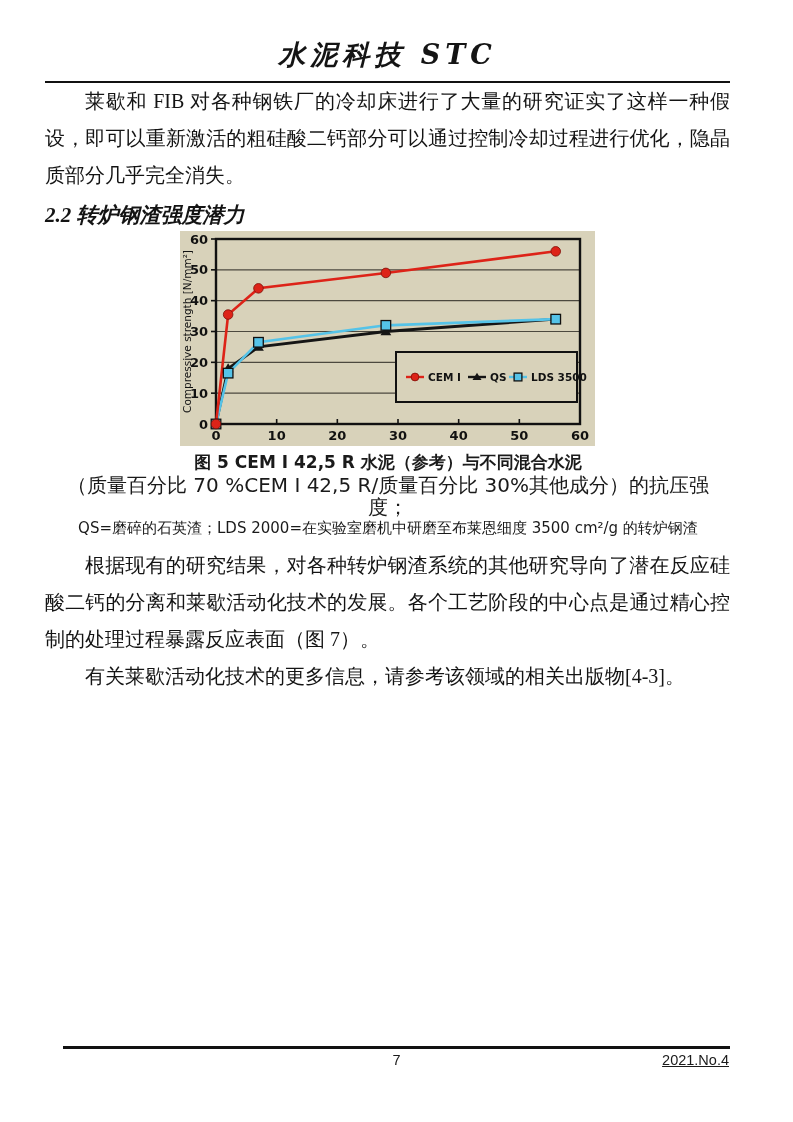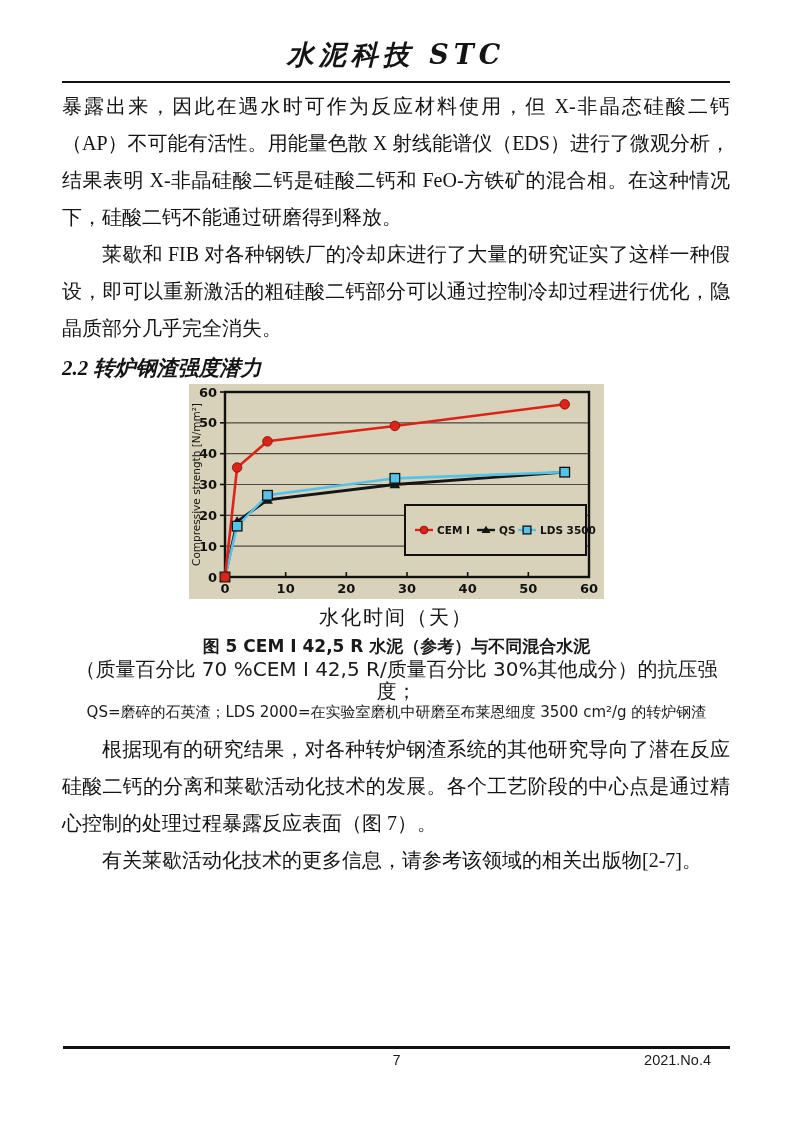--- a/index.html
+++ b/index.html
@@ -1,20 +1,20 @@
 <!DOCTYPE html>
 <html><head>
 <meta charset="utf-8">
 <style>
   html,body{margin:0;padding:0;background:#ffffff;}
   .page{
     position:relative;
     width:793px;height:1122px;
     box-sizing:border-box;
-    padding:38px 63px 0 62px;
+    padding:38px 63px 0 45px;
     background:#ffffff;
     font-family:"Liberation Serif","DejaVu Serif",serif;
     color:#141414;
     overflow:hidden;
   }
   .doc-header{
     text-align:center;
     font-family:"DejaVu Serif","Liberation Serif",serif;
     font-style:italic;
     font-weight:700;
@@ -77,32 +77,31 @@
     position:relative;
     height:22px;
     font-family:"Liberation Sans","DejaVu Sans",sans-serif;
     font-size:14.5px;
     color:#1a1a1a;
   }
   .footer-pagenum{
     position:absolute;left:0;right:0;text-align:center;
   }
   .footer-issue{
-    position:absolute;right:19px;top:0;
+    position:absolute;right:1px;top:0;text-decoration:underline;
   }
 </style>
 </head>
 <body>
 
 <div class="page">
 
   <div class="doc-header">水泥科技 STC</div>
   <hr class="header-rule">
 
-  <p class="body-p first no-indent">暴露出来，因此在遇水时可作为反应材料使用，但 X-非晶态硅酸二钙（AP）不可能有活性。用能量色散 X 射线能谱仪（EDS）进行了微观分析，结果表明 X-非晶硅酸二钙是硅酸二钙和 FeO-方铁矿的混合相。在这种情况下，硅酸二钙不能通过研磨得到释放。</p>
   <p class="body-p">莱歇和 FIB 对各种钢铁厂的冷却床进行了大量的研究证实了这样一种假设，即可以重新激活的粗硅酸二钙部分可以通过控制冷却过程进行优化，隐晶质部分几乎完全消失。</p>
 
   <h2 class="section-heading">2.2 转炉钢渣强度潜力</h2>
 
 
   <div class="figure-block">
     <div class="chart-mount"><svg viewBox="0 0 415 215" width="415" height="215">
           <rect x="0" y="0" width="415" height="215" fill="#d8d2ba"></rect>
           <line x1="36" y1="162.16666666666666" x2="400" y2="162.16666666666666" stroke="#4c493f" stroke-width="1.1"></line>
           <line x1="36" y1="131.33333333333334" x2="400" y2="131.33333333333334" stroke="#4c493f" stroke-width="1.1"></line>
@@ -163,30 +162,29 @@
             <circle cx="235" cy="146" r="3.9" fill="#dd2318" stroke="#7c0f07" stroke-width="0.8"></circle>
             <text x="248" y="150" fill="#111" font-family="&quot;DejaVu Sans&quot;,&quot;Liberation Sans&quot;,sans-serif" font-size="10.5" font-weight="700">CEM I</text>
             <line x1="288" y1="146" x2="306" y2="146" stroke="#151515" stroke-width="2.4"></line>
             <polygon points="297,141.7 292.5,148.9 301.5,148.9" fill="#151515"></polygon>
             <text x="310" y="150" fill="#111" font-family="&quot;DejaVu Sans&quot;,&quot;Liberation Sans&quot;,sans-serif" font-size="10.5" font-weight="700">QS</text>
             <line x1="329" y1="146" x2="347" y2="146" stroke="#55c3e8" stroke-width="2.4"></line>
             <rect x="334.1" y="142.1" width="7.8" height="7.8" fill="#55c3e8" stroke="#101010" stroke-width="1.3"></rect>
             <text x="351" y="150" fill="#111" font-family="&quot;DejaVu Sans&quot;,&quot;Liberation Sans&quot;,sans-serif" font-size="10.5" font-weight="700">LDS 3500</text>
           </g>
         </svg></div>
-    <div class="chart-xlabel">水化时间（天）</div>
     <div class="figure-caption">
       <div class="cap-l1">图 5  CEM I 42,5 R 水泥（参考）与不同混合水泥</div>
       <div class="cap-l2">（质量百分比 70 %CEM I 42,5 R/质量百分比 30%其他成分）的抗压强度；</div>
       <div class="cap-l3">QS=磨碎的石英渣；LDS 2000=在实验室磨机中研磨至布莱恩细度 3500 cm²/g 的转炉钢渣</div>
     </div>
   </div>
 
   <p class="body-p after-fig">根据现有的研究结果，对各种转炉钢渣系统的其他研究导向了潜在反应硅酸二钙的分离和莱歇活动化技术的发展。各个工艺阶段的中心点是通过精心控制的处理过程暴露反应表面（图 7）。</p>
-  <p class="body-p">有关莱歇活动化技术的更多信息，请参考该领域的相关出版物[2-7]。</p>
+  <p class="body-p">有关莱歇活动化技术的更多信息，请参考该领域的相关出版物[4-3]。</p>
 
   <div class="page-footer">
     <hr class="footer-rule">
     <div class="footer-row">
       <span class="footer-pagenum">7</span>
       <span class="footer-issue">2021.No.4</span>
     </div>
   </div>
 
 </div>

